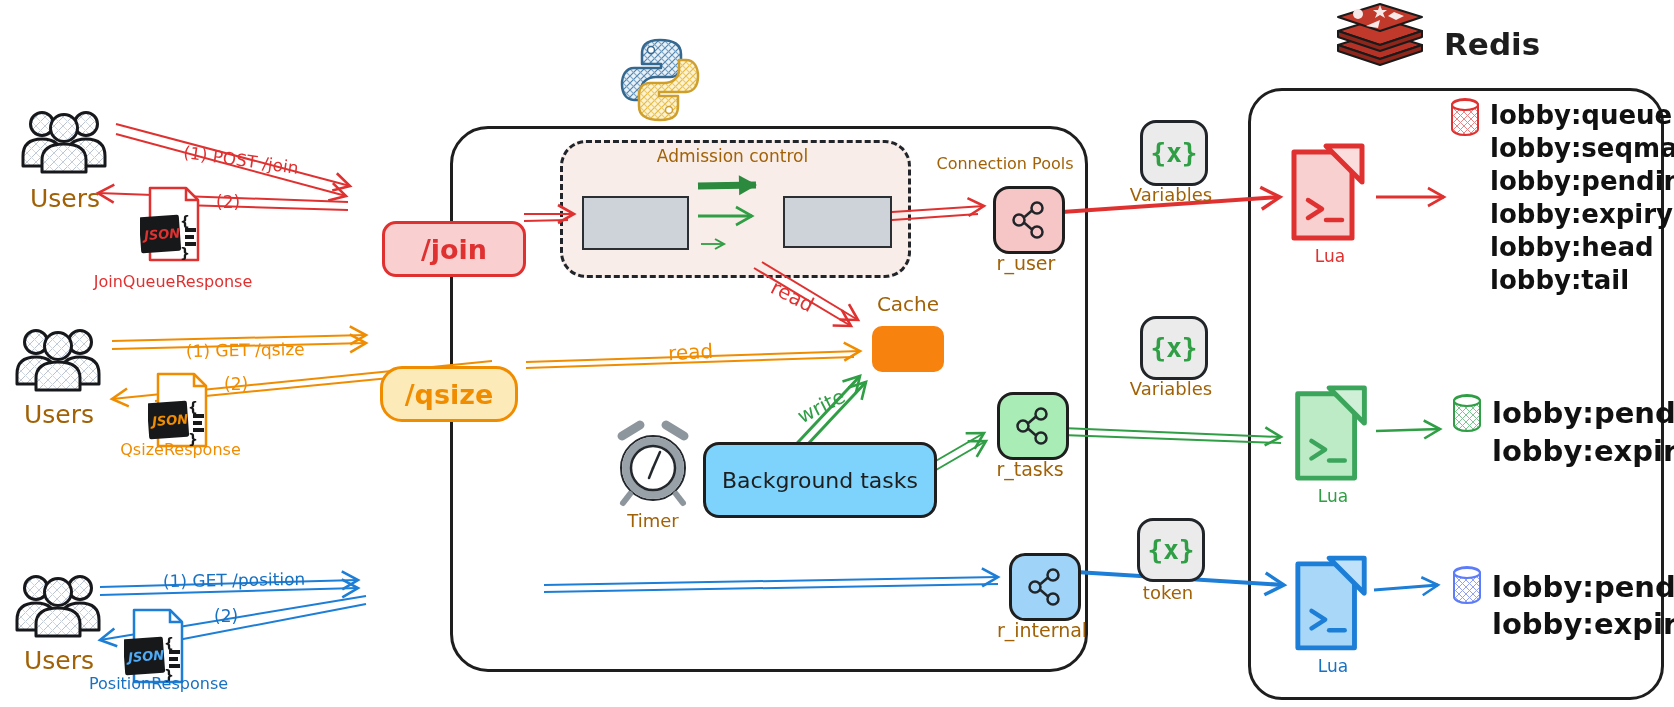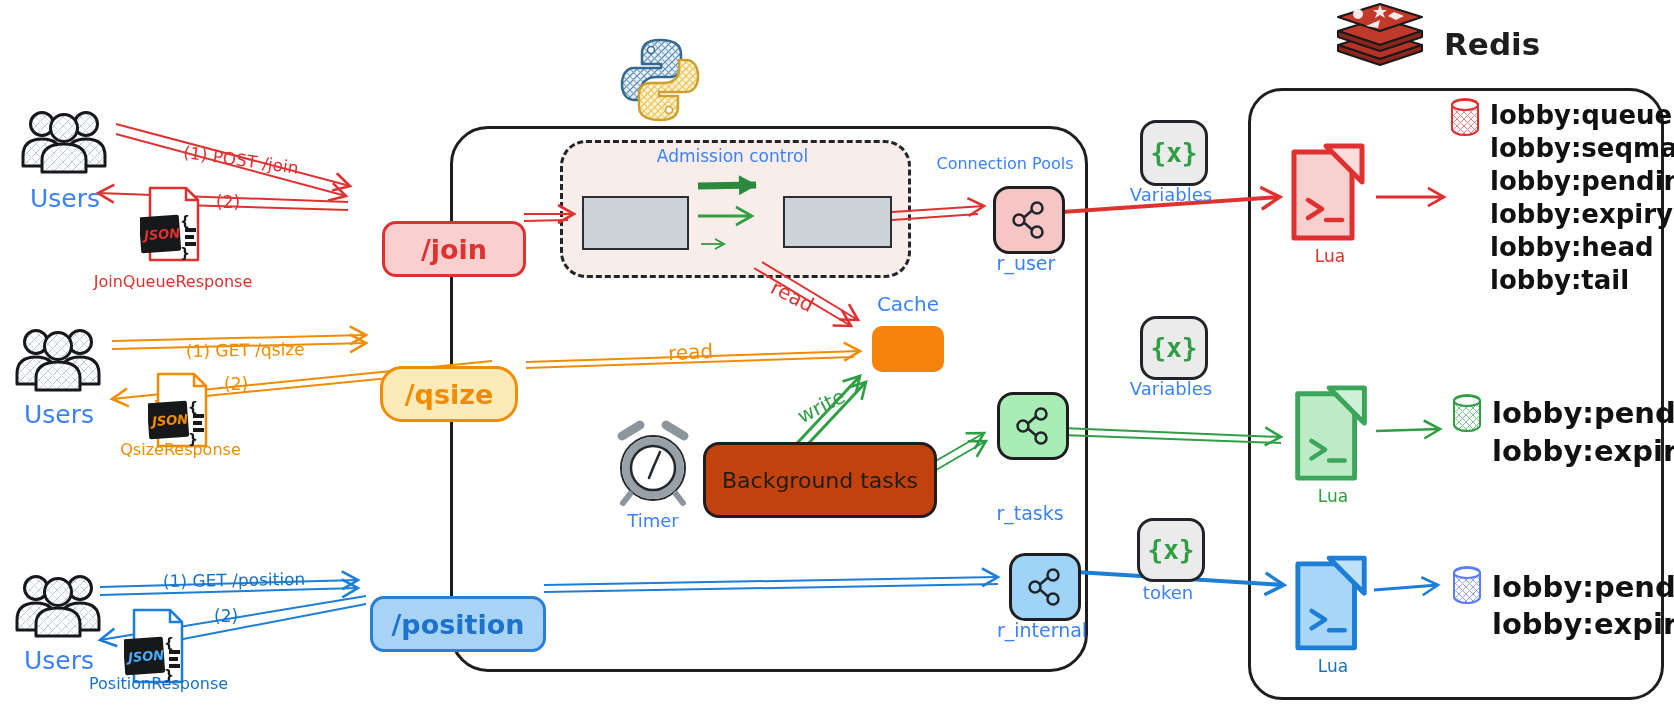--- a/index.html
+++ b/index.html
@@ -1,37 +1,37 @@
 <!DOCTYPE html>
 <html><head>
 <meta charset="utf-8">
 <style>
   html,body{margin:0;padding:0;background:#fff;}
   .canvas{position:relative;width:1674px;height:707px;background:#fff;overflow:hidden;
           font-family:"DejaVu Sans",sans-serif;color:#1e1e1e;}
   .abs{position:absolute;}
-  .lbl{position:absolute;white-space:nowrap;color:#3b82f6;}
+  .lbl{position:absolute;white-space:nowrap;color:#a16207;}
   .center{text-align:center;}
   .c-red{color:#e03131;} .c-orange{color:#f08c00;} .c-blue{color:#1971c2;} .c-green{color:#2f9e44;}
   .bigbox{position:absolute;border:3px solid #1e1e1e;border-radius:38px;background:#fff;}
   .admission{position:absolute;border:3px dashed #212529;border-radius:26px;background:#f8ede8;}
   .grayrect{position:absolute;background:#ced3da;border:2px solid #2b2f33;}
   .endpoint{position:absolute;display:flex;align-items:center;justify-content:center;
             border-radius:14px;font-size:27px;font-weight:bold;border:3px solid;margin-top:28px;}
   .ep-join{background:#f9cfcf;border-color:#e03131;color:#e03131;}
   .ep-qsize{background:#fdeab9;border-color:#f08c00;color:#f08c00;}
   .ep-pos{background:#a8d3f5;border-color:#2a7fd4;color:#1d72c9;}
   .pool{position:absolute;border:3px solid #1e1e1e;border-radius:16px;display:flex;
         align-items:center;justify-content:center;}
   .p-red{background:#f6c6c6;} .p-green{background:#a9ecb5;} .p-blue{background:#9fd4f8;}
   .varbox{position:absolute;background:#ebebeb;border:3px solid #212529;border-radius:16px;
           display:flex;align-items:center;justify-content:center;font-family:"DejaVu Sans Mono",monospace;
           font-size:26px;font-weight:bold;color:#2f9e44;}
   .cache{position:absolute;background:#f8820e;border-radius:10px;}
-  .bgtasks{position:absolute;background:#c2410c;border:3px solid #1e1e1e;border-radius:16px;
+  .bgtasks{position:absolute;background:#7dd3fc;border:3px solid #1e1e1e;border-radius:16px;
            display:flex;align-items:center;justify-content:center;font-size:22px;}
   .title{position:absolute;font-weight:600;}
   .keys{position:absolute;font-weight:600;color:#111;}
   .keys div{white-space:nowrap;}
   svg{display:block;}
   .overlay{position:absolute;left:0;top:0;pointer-events:none;}
   .z1{z-index:1;} .z2{z-index:2;} .z5{z-index:5;} .z10{z-index:10;}
 </style>
 </head>
 <body>
@@ -273,21 +273,20 @@
       <rect x="0" y="30" width="40" height="36" rx="2" fill="#17181a"></rect>
       <text x="4" y="53" font-size="13" font-style="italic" font-weight="bold" fill="#4dabf7">JSON</text>
     </g>
   </svg>
   <div class="lbl c-blue z10" style="left:76px;top:674px;width:165px;font-size:16px;">
       <div class="center">PositionResponse</div>
     </div>
 
   <div class="endpoint ep-join z10" style="left:382px;top:193px;width:138px;height:50px;">/join</div>
   <div class="endpoint ep-qsize z10" style="left:380px;top:338px;width:132px;height:50px;border-radius:22px;">/qsize</div>
-  <div class="endpoint ep-pos z10" style="left:370px;top:568px;width:170px;height:50px;">/position</div>
 
   <div class="lbl z10" style="left:858px;top:292px;width:100px;font-size:20px;">
       <div class="center">Cache</div>
     </div>
   <div class="cache z10" style="left:872px;top:326px;width:72px;height:46px;"></div>
   <div class="lbl c-red z10" style="left:770px;top:284px;font-size:20px;transform:rotate(27deg);">read</div>
   <div class="lbl c-orange z10" style="left:668px;top:340px;font-size:20px;transform:rotate(-3deg);">read</div>
   <div class="lbl c-green z10" style="left:796px;top:394px;font-size:20px;transform:rotate(-27deg);">write</div>
 
   <svg class="abs z10" style="left:610px;top:416px;" width="86" height="96" viewBox="0 0 86 96">
@@ -329,21 +328,21 @@
     <svg width="44" height="44" viewBox="0 0 44 44">
       <g stroke="#212529" stroke-width="2.5" fill="none">
         <circle cx="30" cy="10" r="5.5"></circle>
           <circle cx="12" cy="22" r="5.5"></circle>
           <circle cx="30" cy="34" r="5.5"></circle>
         <path d="M25,12.5 L17.5,19"></path>
           <path d="M17.5,25 L25,31.5"></path>
       </g>
     </svg>
   </div>
-  <div class="lbl z10" style="left:980px;top:458px;width:100px;font-size:19px;margin-top:44px;">
+  <div class="lbl z10" style="left:980px;top:458px;width:100px;font-size:19px;">
       <div class="center">r_tasks</div>
     </div>
 
   <div class="pool p-blue z10" style="left:1009px;top:553px;width:66px;height:62px;">
     <svg width="44" height="44" viewBox="0 0 44 44">
       <g stroke="#212529" stroke-width="2.5" fill="none">
         <circle cx="30" cy="10" r="5.5"></circle>
           <circle cx="12" cy="22" r="5.5"></circle>
           <circle cx="30" cy="34" r="5.5"></circle>
         <path d="M25,12.5 L17.5,19"></path>

